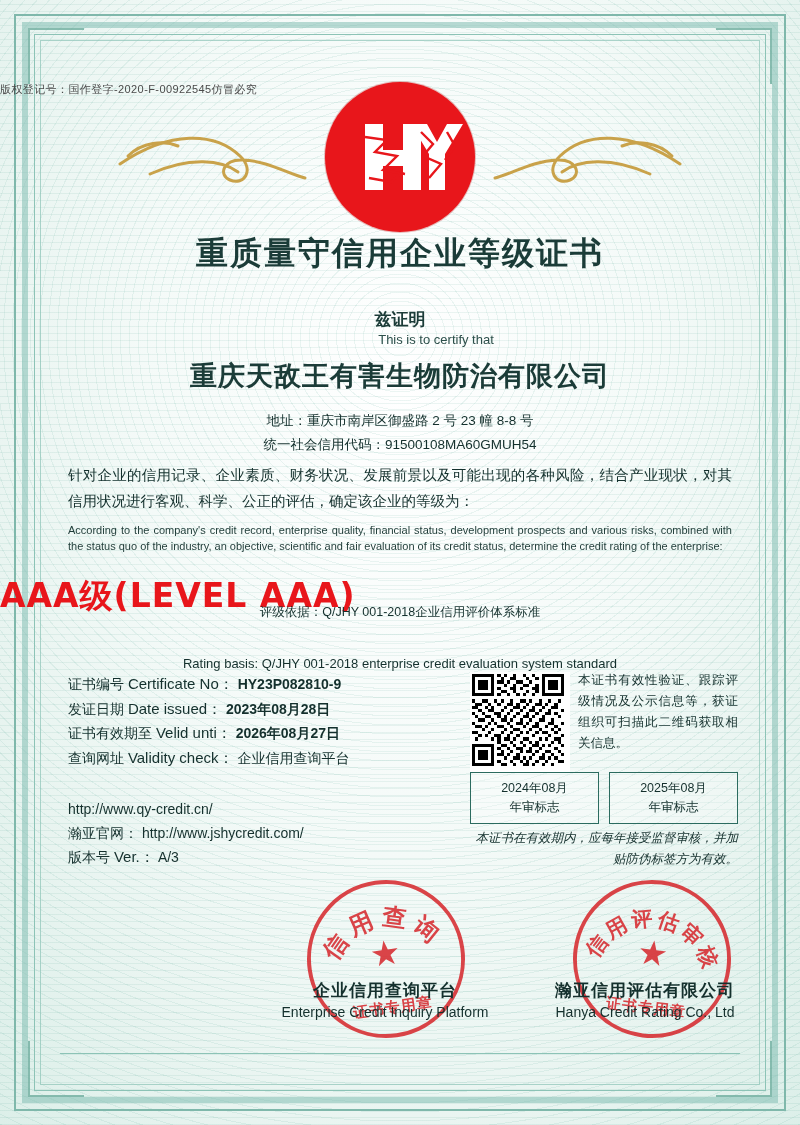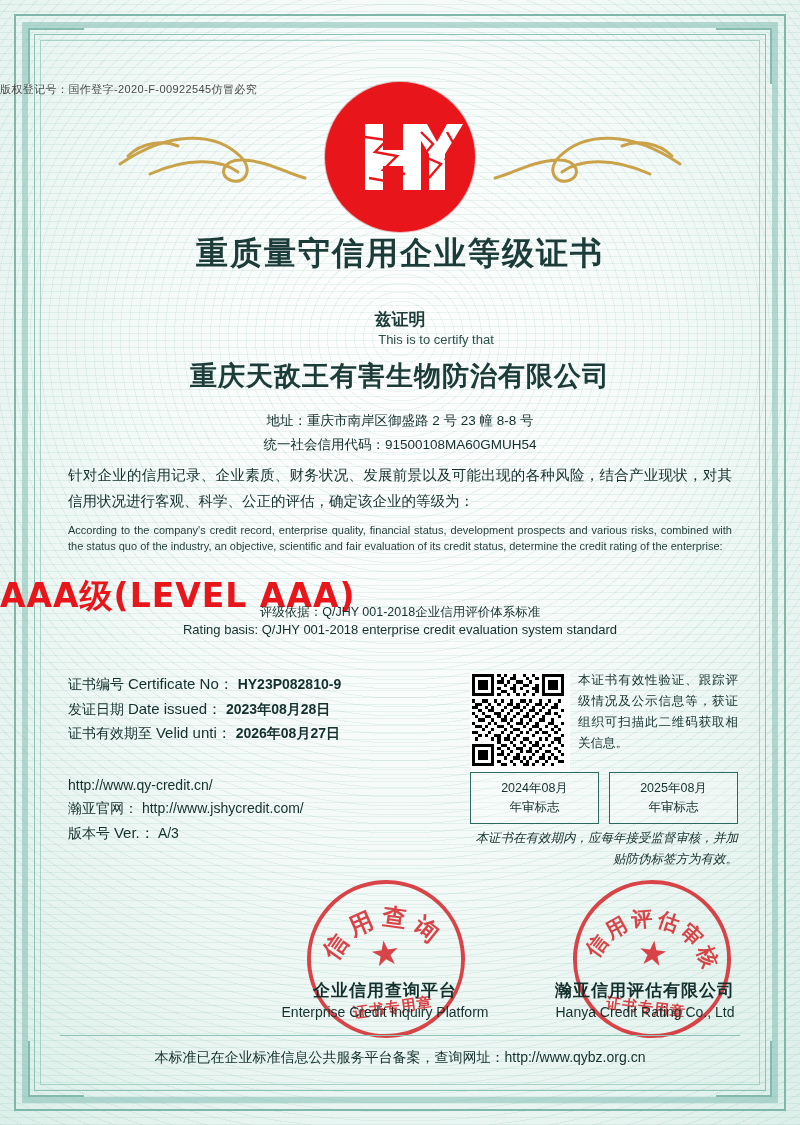--- a/index.html
+++ b/index.html
@@ -119,21 +119,21 @@
     position:absolute;top:562px;width:100%;text-align:left;
     font-size:33px;font-weight:bold;color:#e8161b;letter-spacing:1px;
     font-family:"DejaVu Sans","Liberation Sans",sans-serif;
     margin-top:12px;
   }
   .basis-cn{
     position:absolute;top:604px;width:100%;text-align:center;
     font-size:12.5px;color:#14302d;
   }
   .basis-en{
-    position:absolute;top:622px;width:100%;text-align:center;
+    position:absolute;top:656px;width:100%;text-align:center;
     font-size:13px;color:#14302d;
   }
 
   
   .info{
     position:absolute;left:68px;top:672px;width:400px;
     font-size:14px;color:#14302d;line-height:23.5px;
   }
   .info .row{white-space:nowrap;}
   .info .lbl-en{font-size:15px;}
@@ -275,20 +275,25 @@
     </div>
     <div class="row">
       <span>发证日期</span>
       <span class="lbl-en">Date issued：</span>
       <span class="val">2023年08月28日</span>
     </div>
     <div class="row">
       <span>证书有效期至</span>
       <span class="lbl-en">Velid unti：</span>
       <span class="val">2026年08月27日</span>
+    </div>
+    <div class="row">
+      <span>查询网址</span>
+      <span class="lbl-en">Validity check：</span>
+      <span>企业信用查询平台</span>
     </div>
     <div class="row url">http://www.qy-credit.cn/</div>
     <div class="row">
       <span>瀚亚官网：</span>
       <span class="url">http://www.jshycredit.com/</span>
     </div>
     <div class="row">
       <span>版本号</span>
       <span class="lbl-en">Ver.：</span>
       <span>A/3</span>
@@ -563,16 +568,15 @@
       <div class="en">Enterprise Credit Inquiry Platform</div>
     </div>
     <div class="item right">
       <div class="cn">瀚亚信用评估有限公司</div>
       <div class="en">Hanya Credit Rating Co., Ltd</div>
     </div>
   </div>
 
   <div class="footer">
     <div class="line"></div>
-    <span>本标准已在企业标准信息公共服务平台备案，查询网址：http://www.qybz.org.cn</span>
   </div>
 
 </div>
 
 </body></html>

